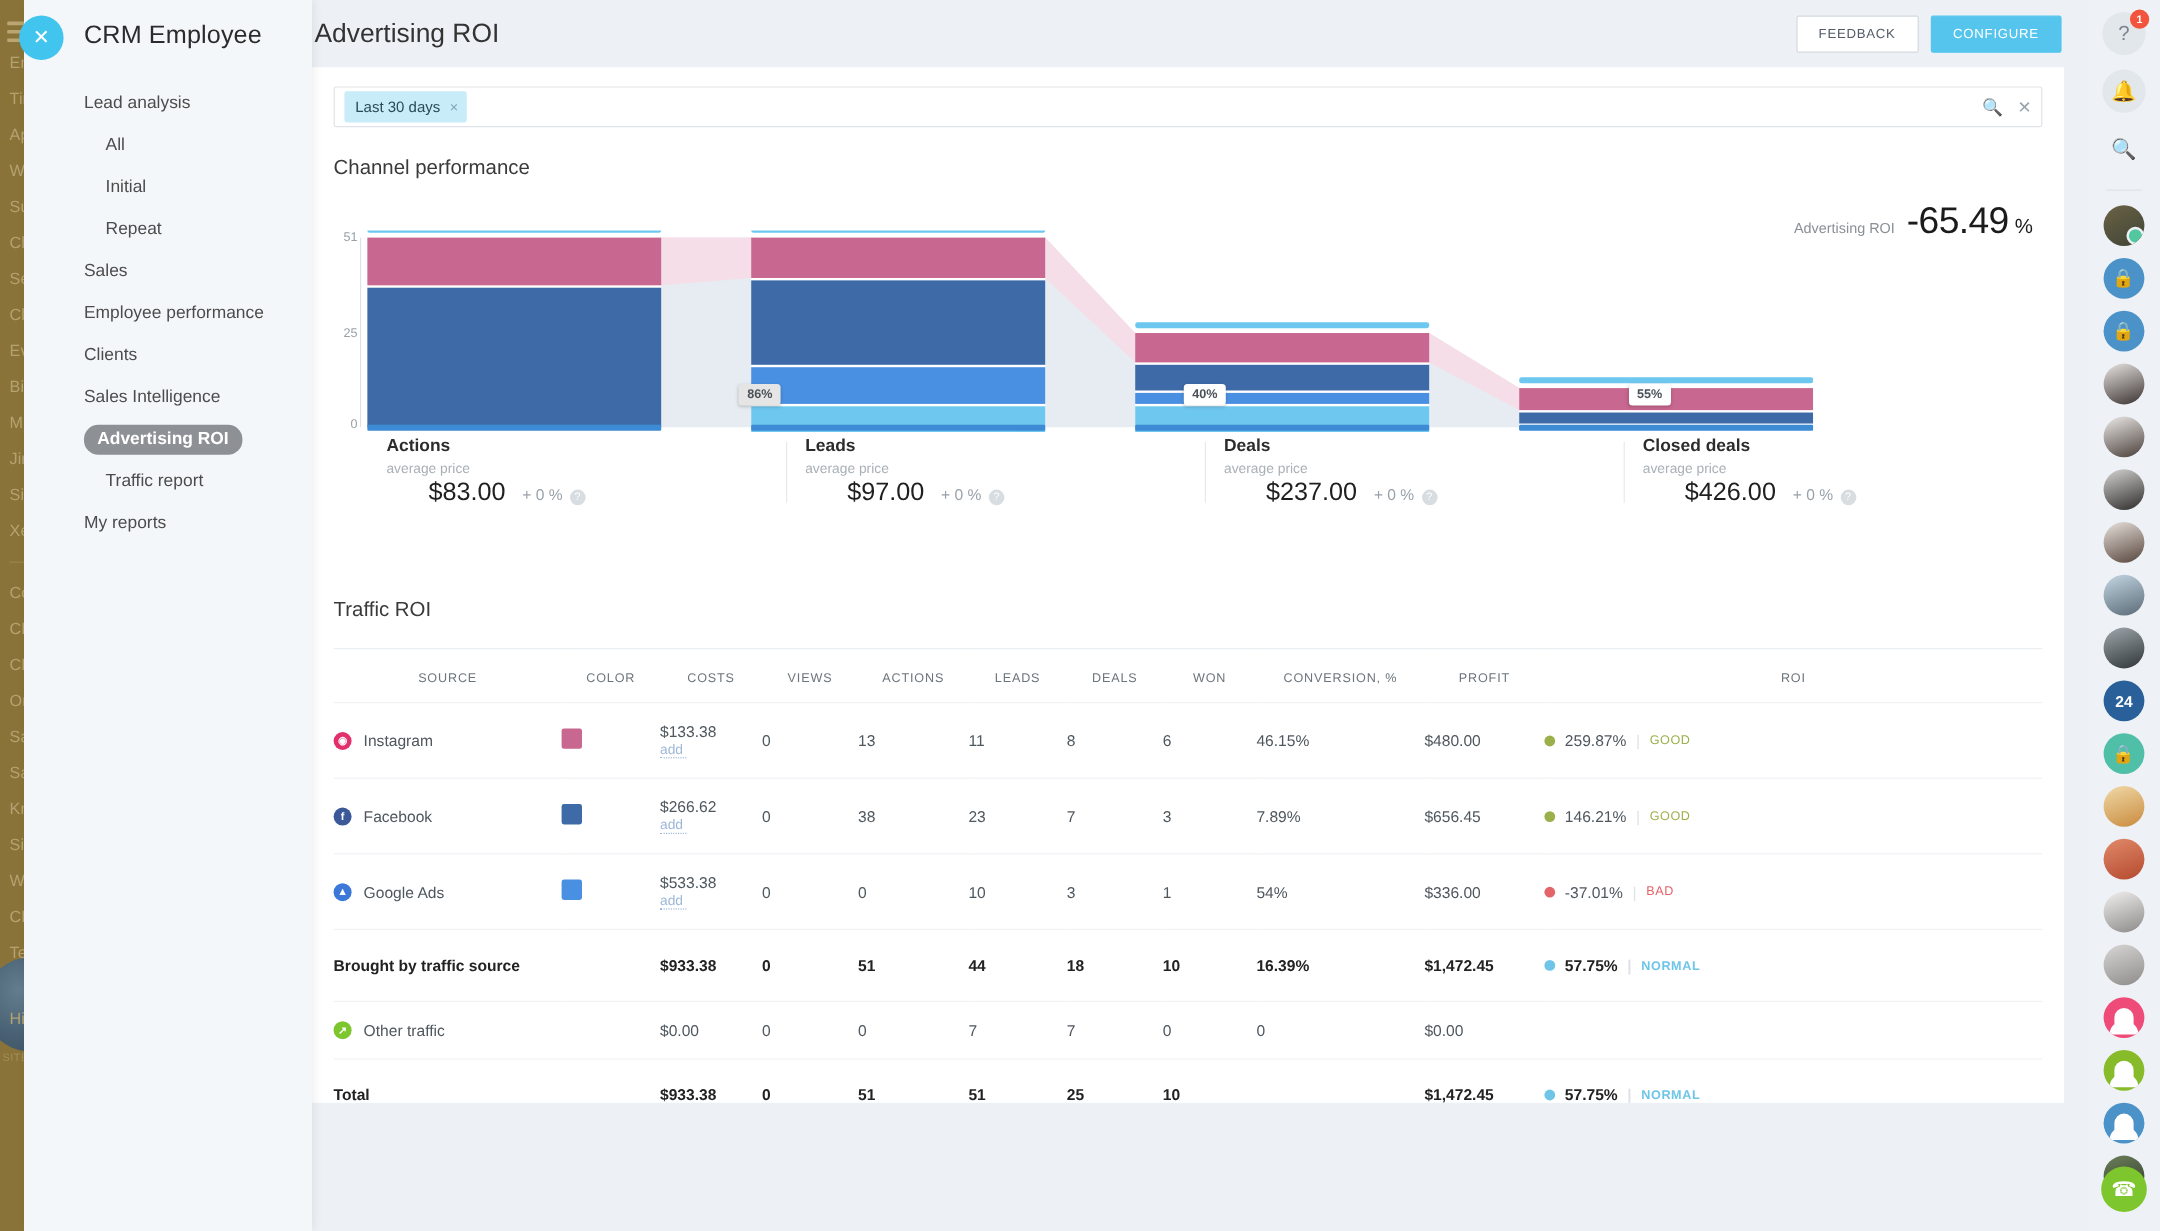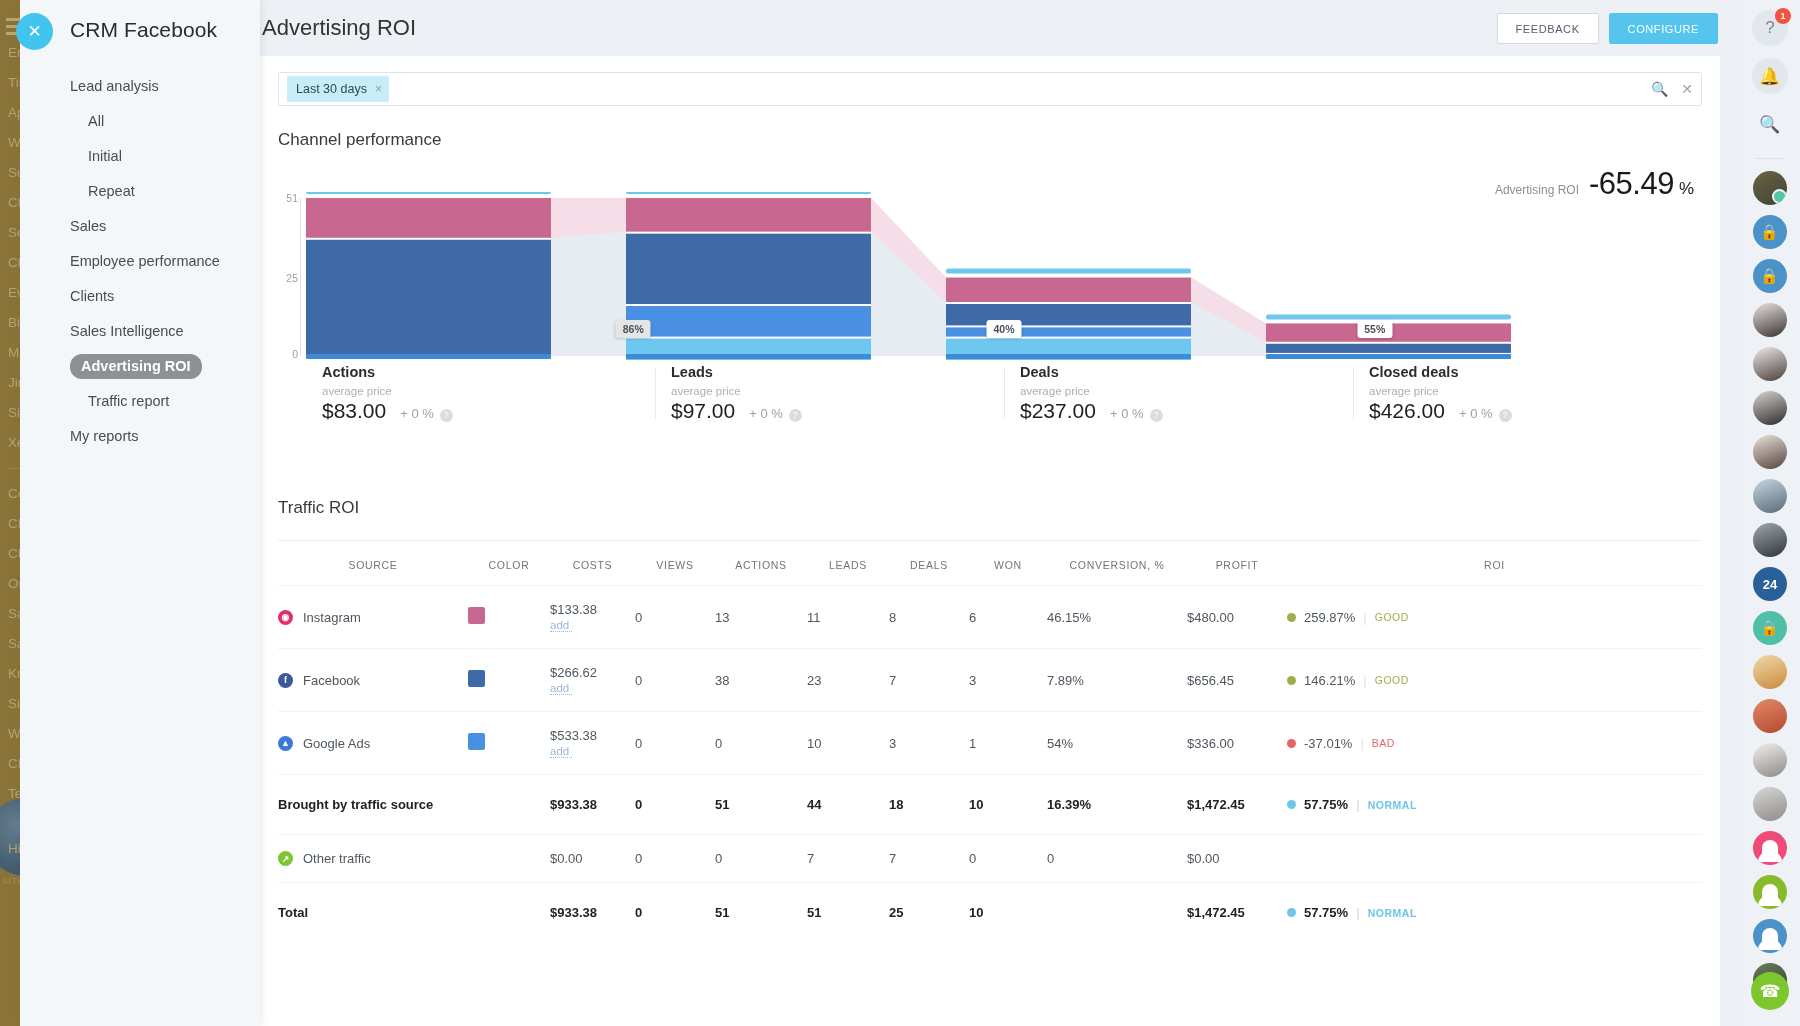--- a/index.html
+++ b/index.html
@@ -79,21 +79,21 @@
   }
   .page-title { font-size: 22px; color: #333; font-weight: 400; flex: 1; }
   .btn {
     font-size: 11px; letter-spacing: .6px; padding: 0 18px; height: 31px; line-height: 31px;
     border-radius: 2px; cursor: pointer; font-weight: 400;
   }
   .btn-feedback { background: #fff; color: #535c69; border: 1px solid #d4d9de; margin-right: 10px; }
   .btn-configure { background: #55c5ee; color: #fff; border: 1px solid #55c5ee; }
 
   .content-card {
-    background: #fff; margin: 0 20px; height: 970px; position: relative; overflow: hidden;
+    background: #fff; margin: 0 20px; height: 863px; position: relative; overflow: hidden;
   }
 
   .filter-row { padding: 16px 18px 0 18px; }
   .filter-box {
     border: 1px solid #dfe3e7; border-radius: 2px; height: 34px; display: flex;
     align-items: center; padding: 0 8px; position: relative;
   }
   .chip {
     background: #c9ecf9; color: #2a4a58; font-size: 12.5px; height: 26px;
     display: flex; align-items: center; padding: 0 7px 0 9px; border-radius: 2px;
@@ -124,21 +124,21 @@
 
   .stages {
     position: absolute; left: 28px; right: 0; top: 200px; display: flex;
   }
   .stage { position: relative; padding-left: 16px; }
   .stage + .stage::before {
     content: ""; position: absolute; left: 0; top: 4px; bottom: 4px; width: 1px; background: #e6eaee;
   }
   .stage .name { font-size: 14.5px; color: #2c2c2c; font-weight: 700; }
   .stage .sub { font-size: 11.5px; color: #a9b0b6; margin-top: 5px; }
-  .stage .price-row { display: flex; align-items: baseline; margin-top: 2px; }
+  .stage .price-row { display: flex; align-items: baseline; margin-top: 2px; margin-left: 35px; }
   .stage .price { font-size: 21px; color: #1f1f1f; font-weight: 300; }
   .stage .delta { font-size: 13px; color: #9aa2a9; margin-left: 14px; }
   .stage .qmark {
     display: inline-flex; width: 13px; height: 13px; border-radius: 50%;
     background: #d8dde2; color: #fff; font-size: 9px; align-items: center;
     justify-content: center; margin-left: 6px; cursor: pointer;
   }
 
   
   .table-wrap { margin: 22px 18px 0 18px; }
@@ -249,21 +249,21 @@
         <div class="bm-item">CRM</div>
         <div class="bm-item">Teleo</div>
       </div>
     <div class="bm-globe"></div>
     <div class="bm-hide">Hide</div>
     <div class="bm-sitemap">SITEMAP</div>
   </div>
 
   <div class="sidebar">
     <div class="sb-close">✕</div>
-    <div class="sb-title">CRM Facebook</div>
+    <div class="sb-title">CRM Employee</div>
     <div class="sb-nav" id="sb-nav">
         <div class="sb-item">Lead analysis</div>
         <div class="sb-item indent">All</div>
         <div class="sb-item indent">Initial</div>
         <div class="sb-item indent">Repeat</div>
         <div class="sb-item">Sales</div>
         <div class="sb-item">Employee performance</div>
         <div class="sb-item">Clients</div>
         <div class="sb-item">Sales Intelligence</div>
         <div class="sb-active-wrap"><div class="sb-item active">Advertising ROI</div></div>

